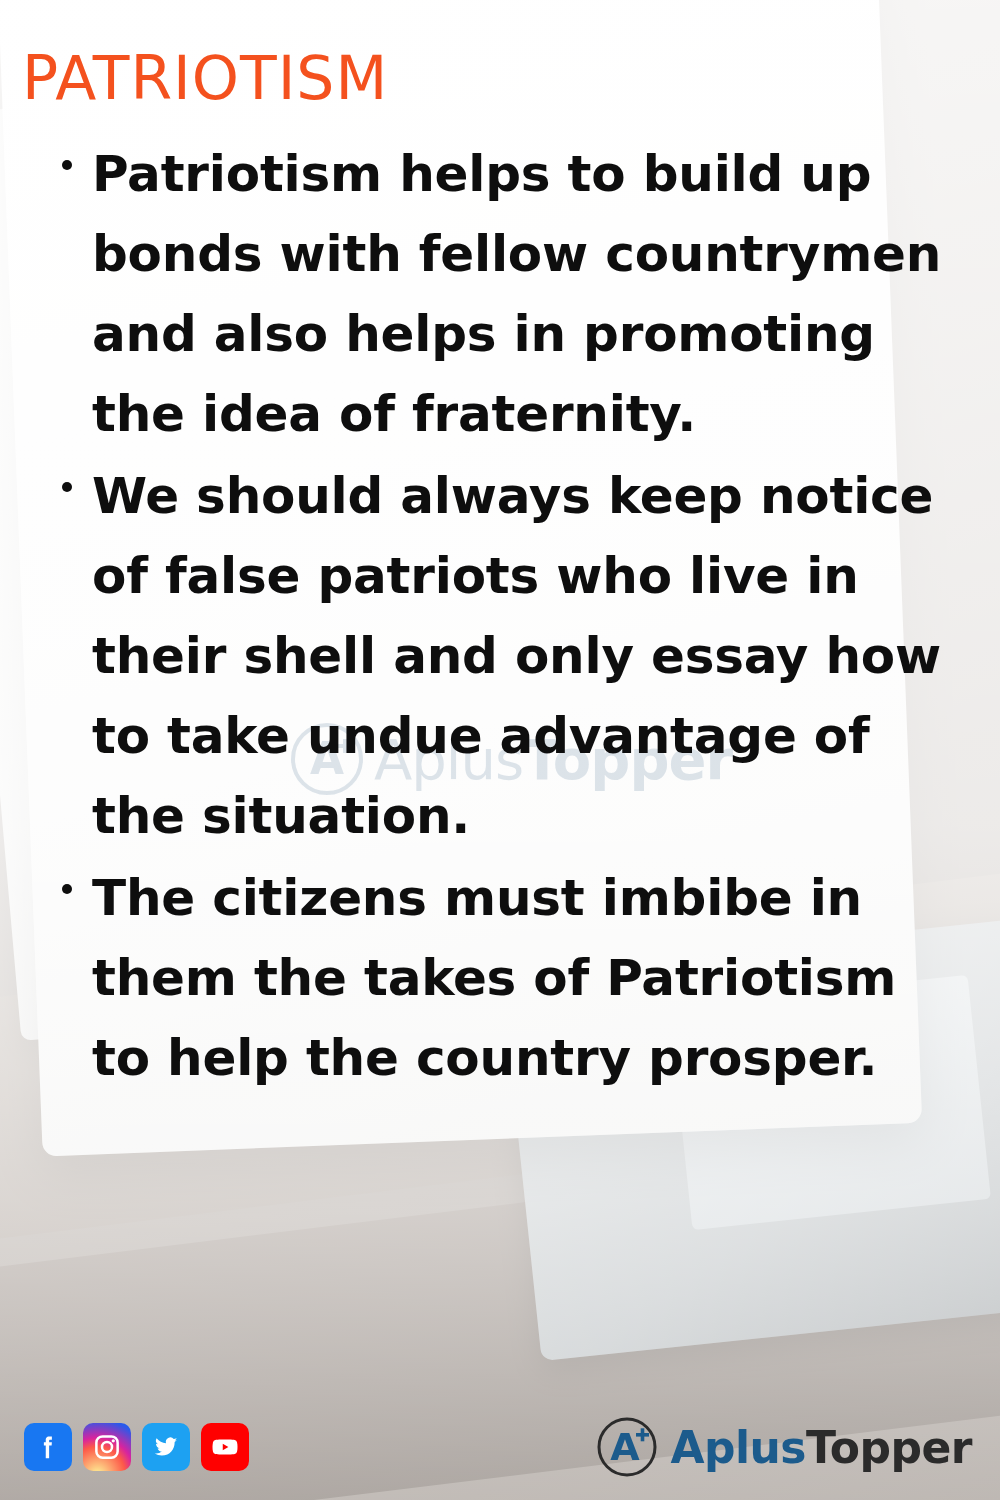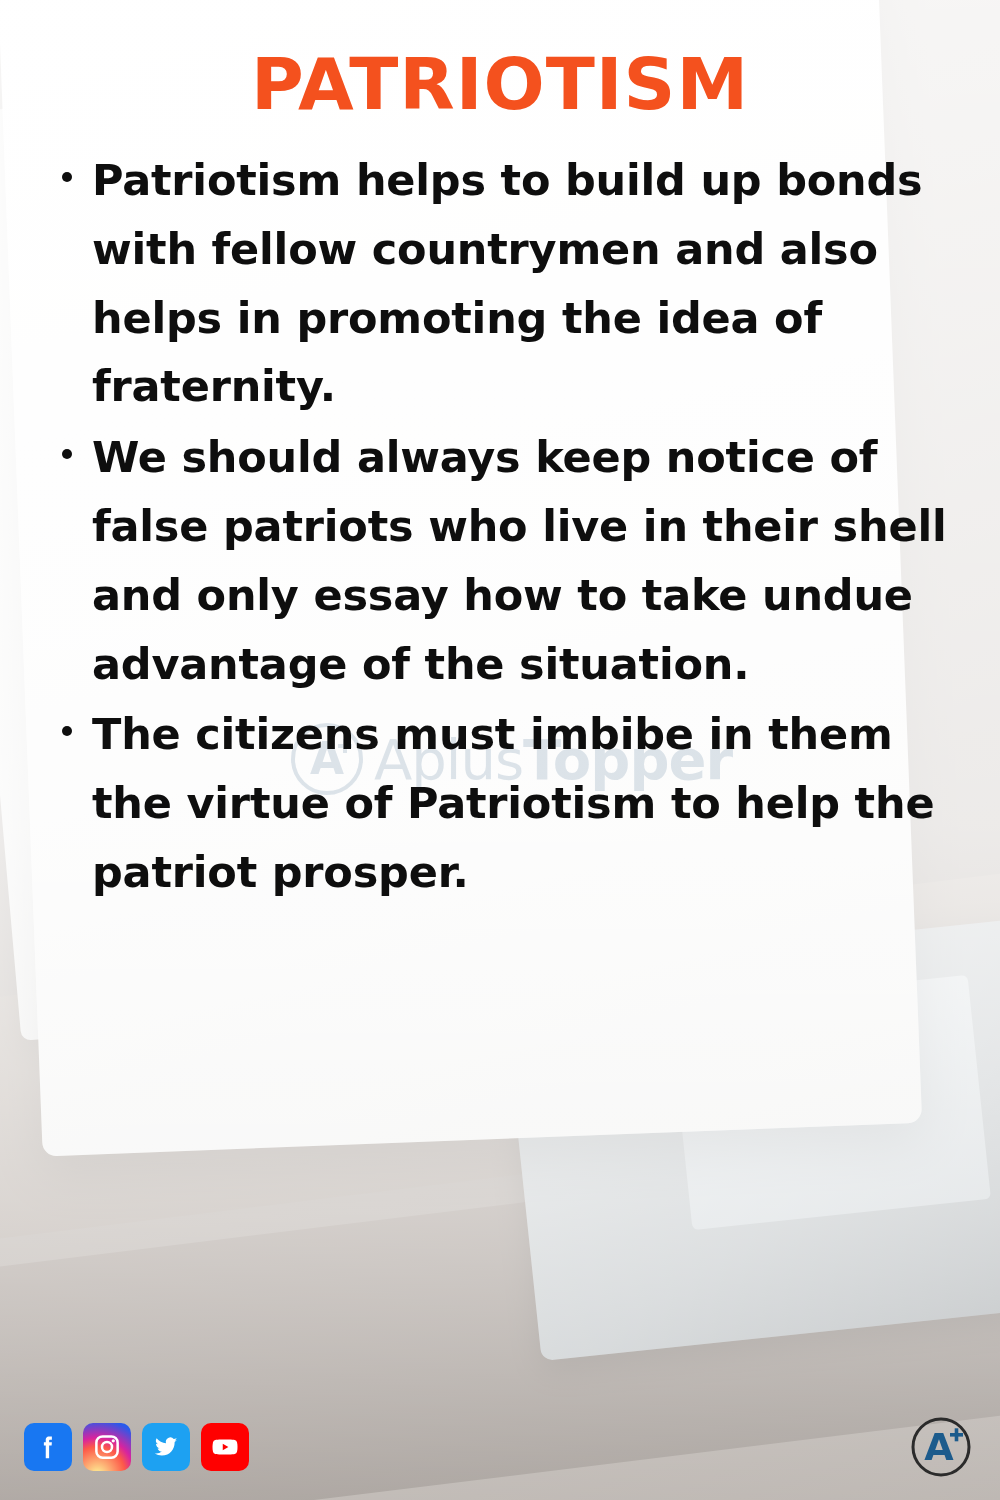--- a/index.html
+++ b/index.html
@@ -126,37 +126,36 @@
   }
   .wm-text b { font-weight: 700; }
 
   
   .content {
     position: relative;
     z-index: 5;
     padding: 0 22px;
   }
   .title {
-    text-align: center;
     color: #F4511E;
-    font-size: 72px;
-    font-weight: 700;
+    font-size: 60px;
+    font-weight: 400;
     letter-spacing: 1px;
     margin: 48px 0 26px 0;
     line-height: 1;
   }
   ul.points {
     list-style: none;
     margin: 0;
     padding: 0 18px 0 32px;
   }
   ul.points li {
     position: relative;
     color: #0e0e0e;
-    font-size: 43px;
+    font-size: 50px;
     font-weight: 700;
     line-height: 1.60;
     padding-left: 38px;
     margin-bottom: 2px;
     letter-spacing: -0.2px;
   }
   ul.points li::before {
     content: "";
     position: absolute;
     left: 8px;
@@ -241,21 +240,21 @@
       <span>Aplus</span><b>Topper</b>
     </div>
   </div>
 
   <div class="content">
     <h1 class="title">PATRIOTISM</h1>
 
     <ul class="points">
       <li>Patriotism helps to build up bonds with fellow countrymen and also helps in promoting the idea of fraternity.</li>
       <li>We should always keep notice of false patriots who live in their shell and only essay how to take undue advantage of the situation.</li>
-      <li>The citizens must imbibe in them the virtue of Patriotism to help the patriot prosper.</li>
+      <li>The citizens must imbibe in them the takes of Patriotism to help the country prosper.</li>
     </ul>
   </div>
 
   <div class="footer">
 
     <div class="social">
       <div class="ico ico-fb">
         <svg width="30" height="30" viewBox="0 0 24 24" aria-hidden="true">
           <path fill="#ffffff" d="M15.1 8.2h-2.2V6.9c0-.6.4-.8.7-.8h1.5V3.6h-2.1c-2.3 0-2.8 1.7-2.8 2.8v1.8H8.7v2.6h1.5V21h2.7v-10.2h2l.2-2.6z"></path>
         </svg>
@@ -282,16 +281,19 @@
 
     <div class="brand">
       <div class="brand-mark">
         <svg width="62" height="62" viewBox="0 0 62 62" aria-hidden="true">
           <circle cx="31" cy="31" r="28" fill="none" stroke="#2b2b2b" stroke-width="3"></circle>
           <text x="29" y="44" text-anchor="middle" font-family="DejaVu Sans, sans-serif" font-size="38" font-weight="700" fill="#1c5b8c">A</text>
           <rect x="40" y="17" width="13" height="3.6" fill="#1c5b8c"></rect>
           <rect x="44.7" y="12.3" width="3.6" height="13" fill="#1c5b8c"></rect>
         </svg>
       </div>
+      <div class="brand-text">
+        <span class="a">Aplus</span><span class="c">Topper</span>
+      </div>
     </div>
 
   </div>
 </div>
 
 </body></html>

